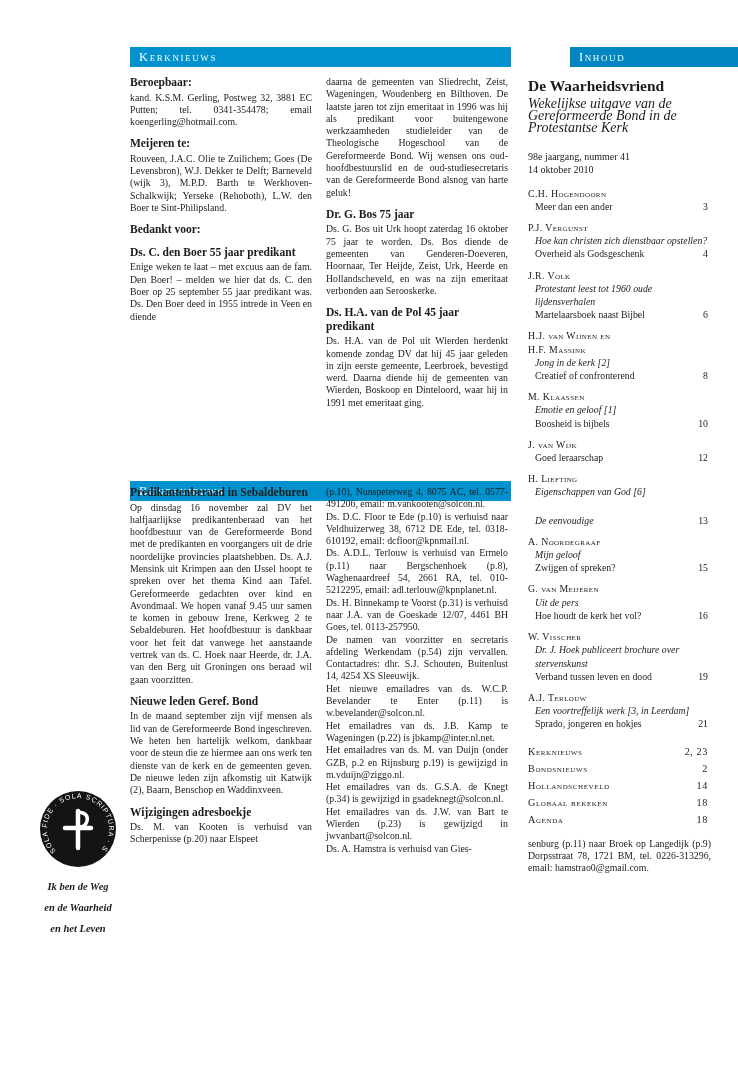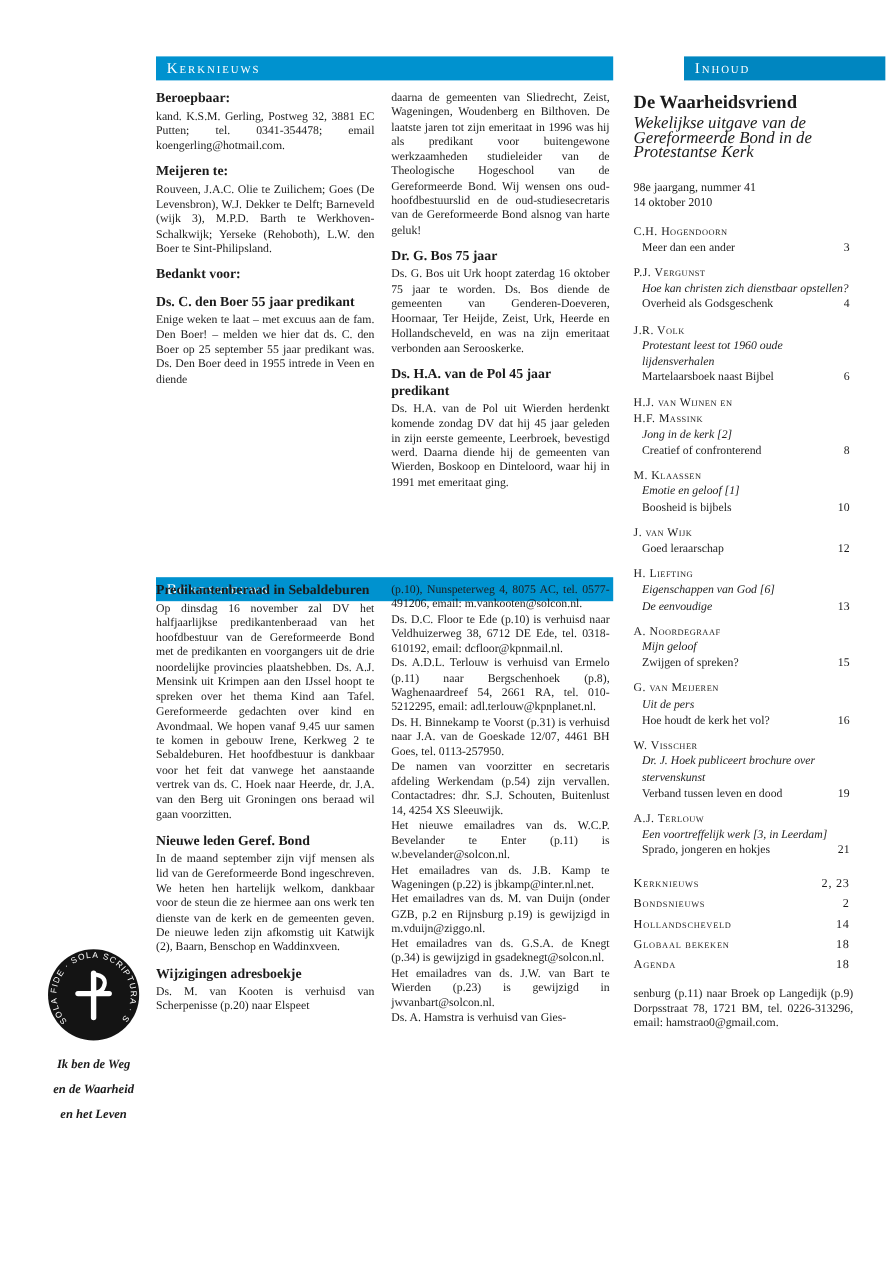--- a/index.html
+++ b/index.html
@@ -39,21 +39,21 @@
   .issue-date { font-size:10px; line-height:13px; margin-bottom:11px; }
 
   .toc .blk { font-size:9.8px; line-height:13.2px; padding-right:5px; }
   .blk-author, .blk-author2 {
     font-variant:small-caps; letter-spacing:.4px; font-size:10.2px;
   }
   .blk-author { margin-top:8px; }
   .toc > .blk-author:first-child { margin-top:0; }
   .blk-ti { font-style:italic; padding-left:7px; }
   .blk-tt  { padding-left:7px; display:flex; }
-  .blk-tti { font-style:italic; padding-left:7px; display:flex; }
+  .blk-tti { font-style:italic; padding-left:7px; display:flex;margin-top:15px; }
   .pg { margin-left:auto; font-style:normal; padding-left:6px; }
 
   .sections { margin-top:14px; }
   .sections .blk { padding-right:5px; }
   .blk-sec {
     font-variant:small-caps; letter-spacing:.6px; font-size:10.2px;
     display:flex; margin-bottom:4px; line-height:13px;
   }
   .continuation {
     margin-top:12px; font-size:9.8px; line-height:12.3px; text-align:justify; padding-right:2px;

